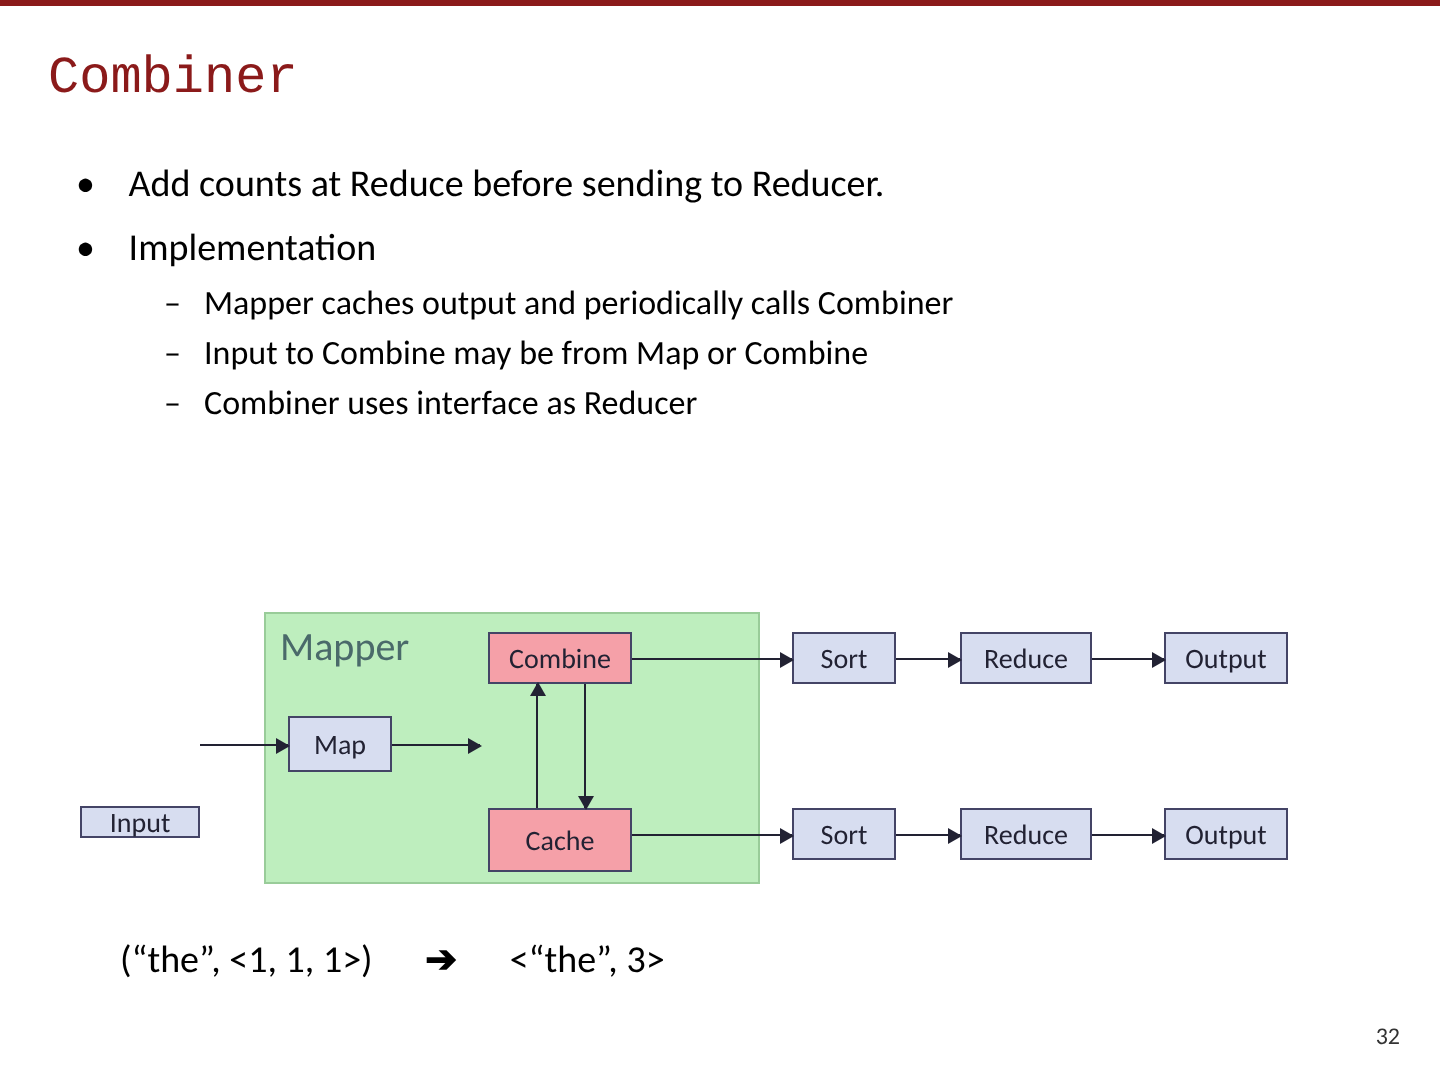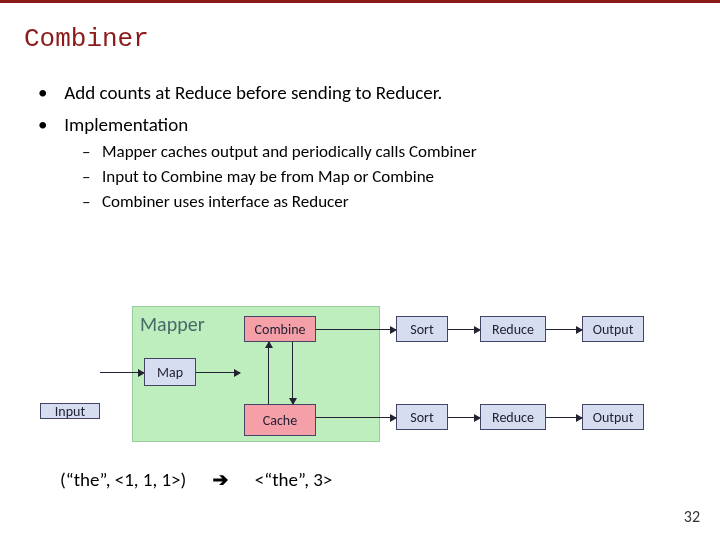--- a/index.html
+++ b/index.html
@@ -161,21 +161,21 @@
   }
   .example .arrow-sym {
     display: inline-block;
     margin: 0 22px;
     font-weight: bold;
   }
   .pagenum {
     position: absolute;
     bottom: 14px;
     right: 20px;
-    font-size: 16px;
+    font-size: 12px;
     color: #333;
   }
 </style>
 </head>
 <body>
 
 <div class="slide">
   <div class="top-accent"></div>
 
   <div class="title">Combiner</div>

